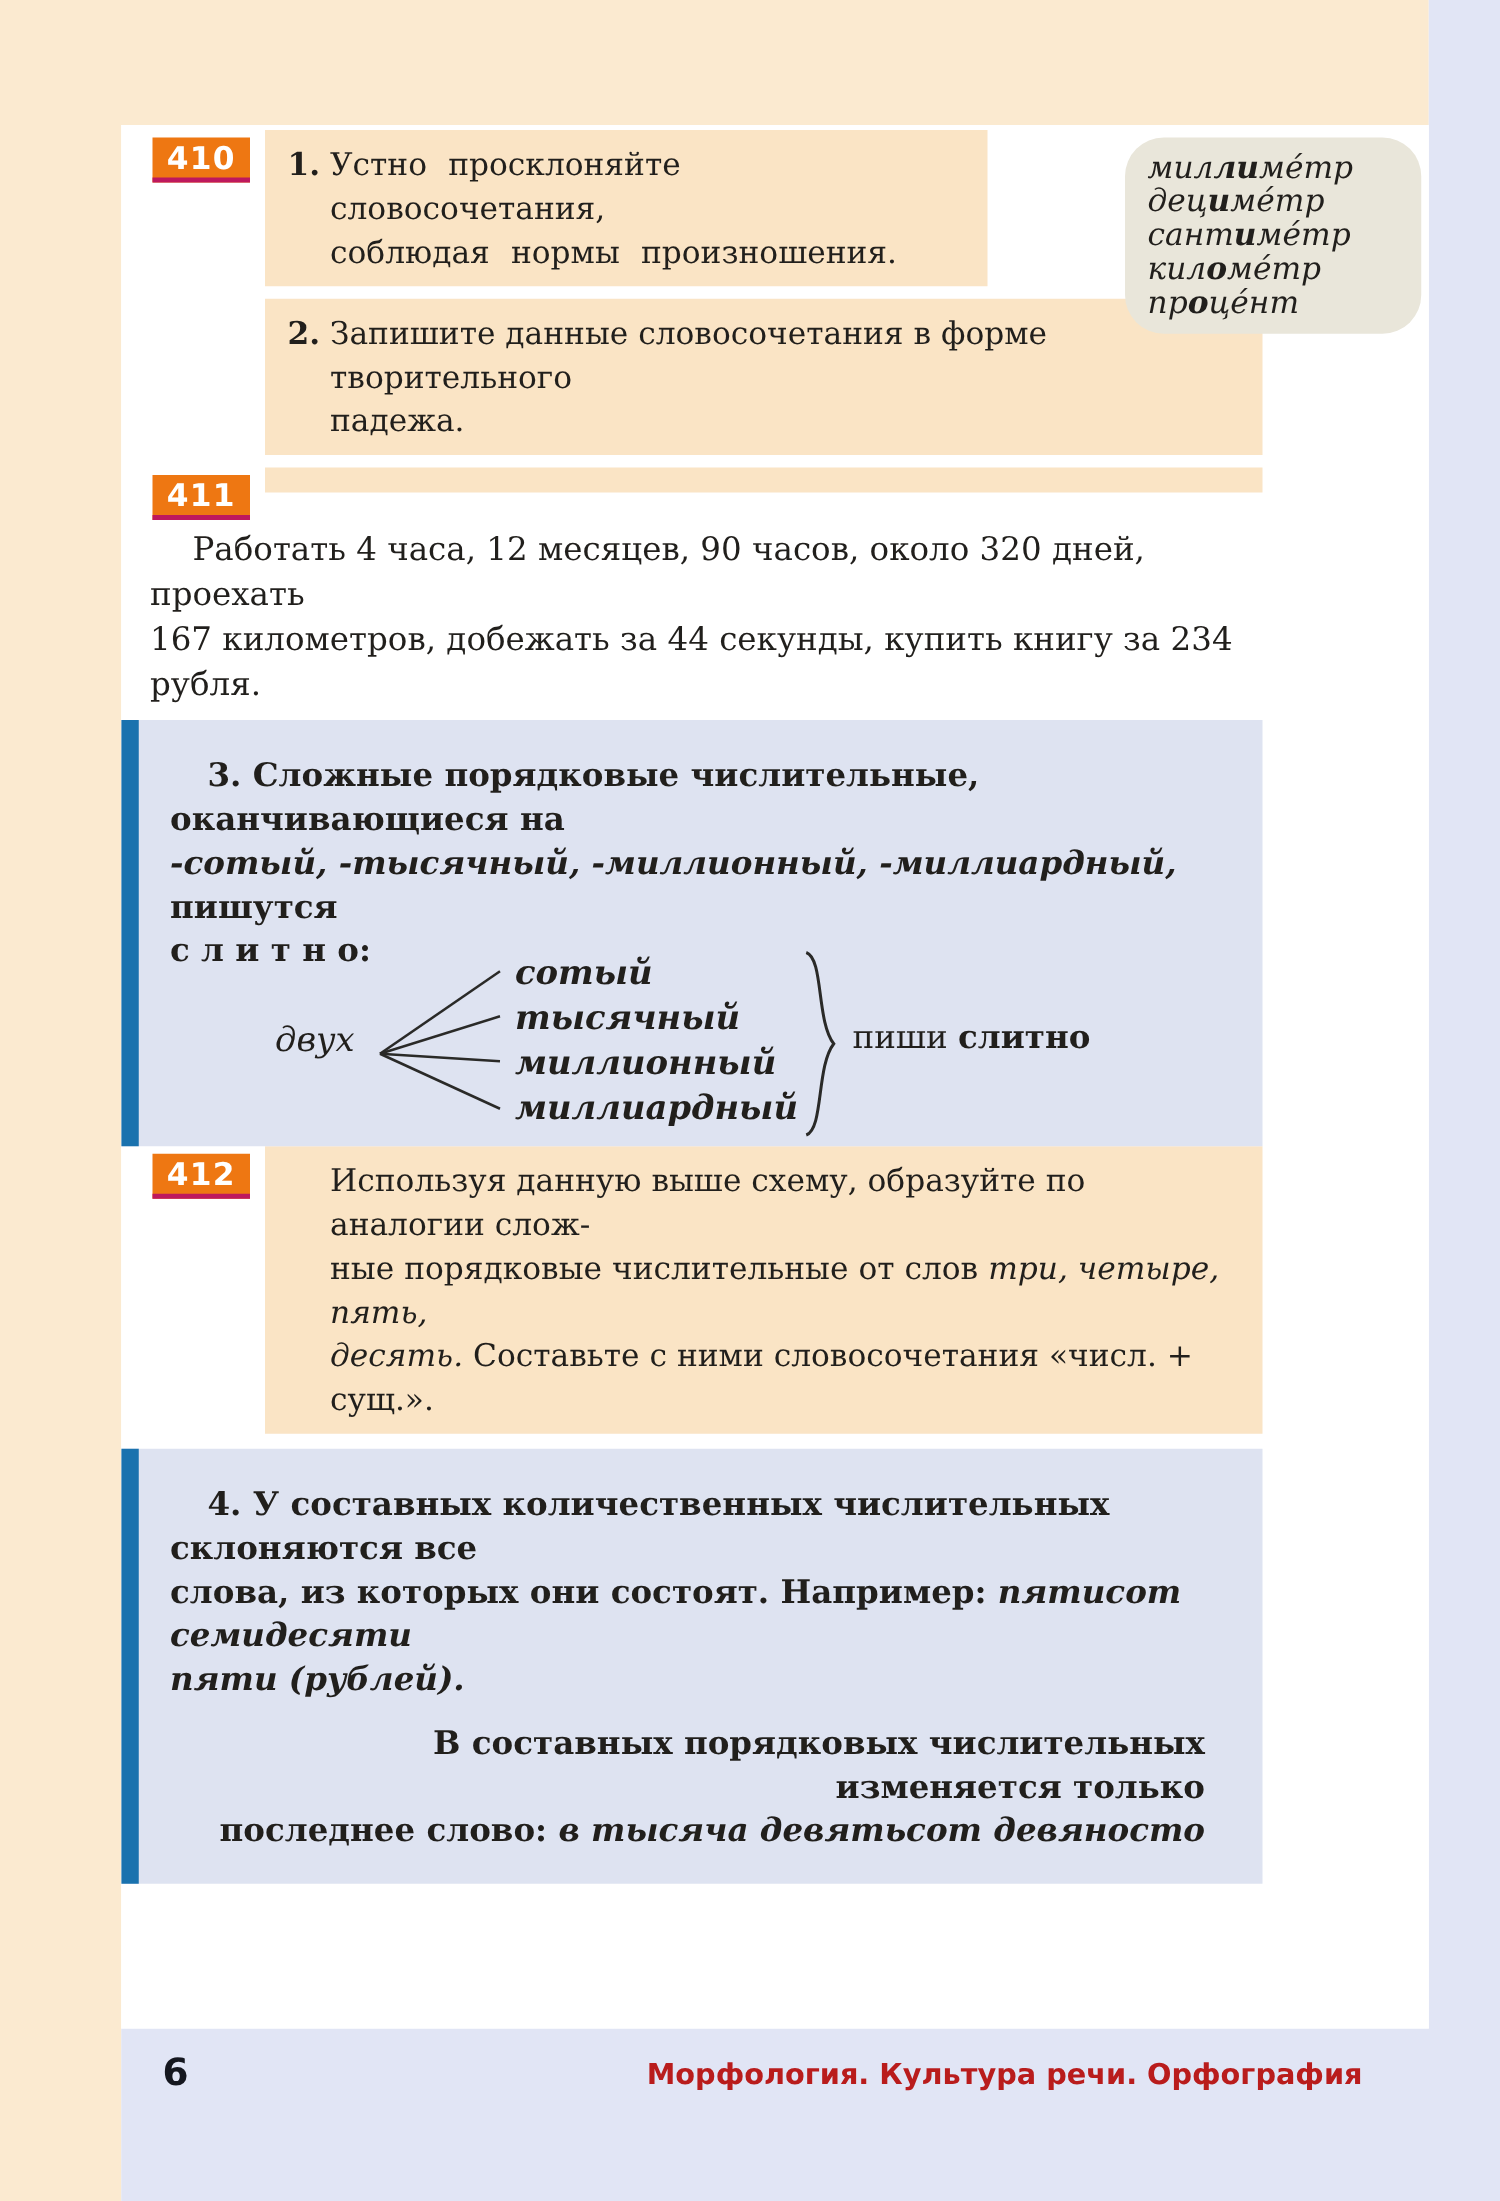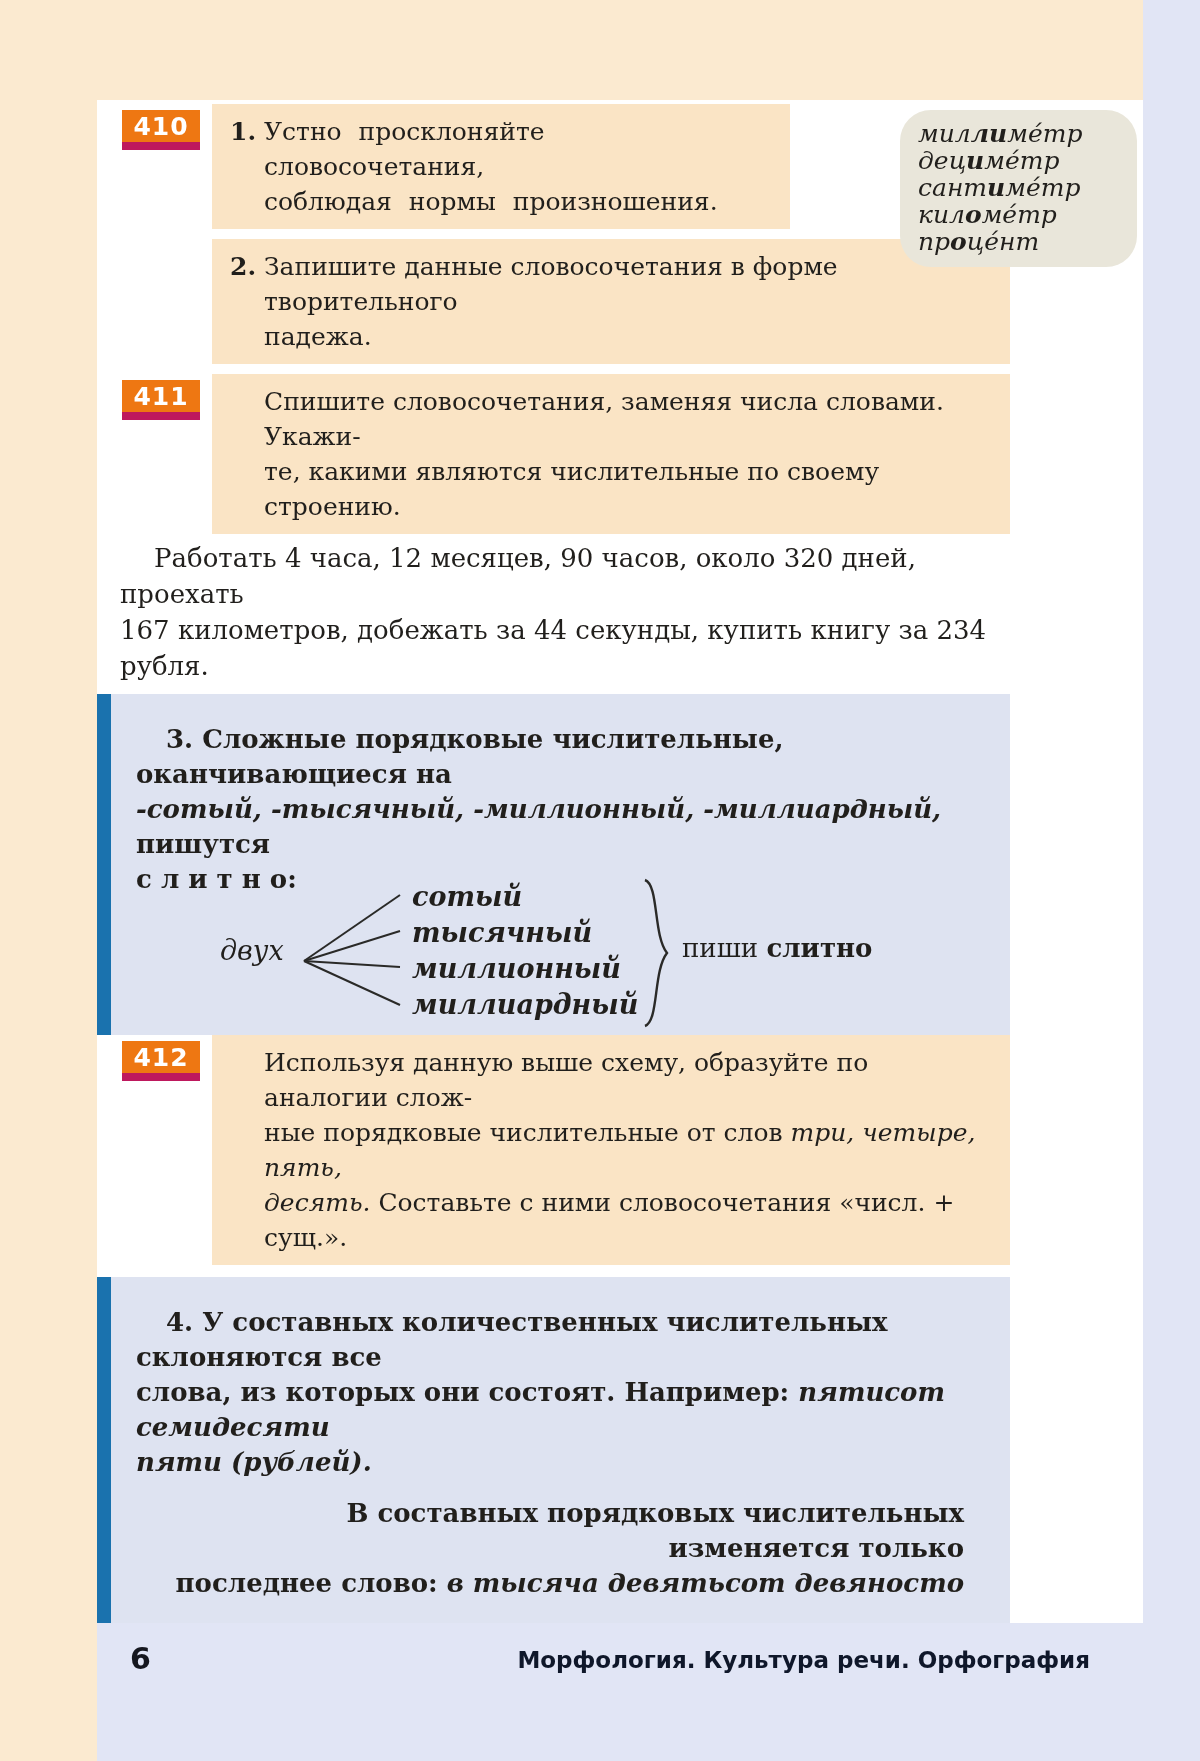--- a/index.html
+++ b/index.html
@@ -4,21 +4,21 @@
 <style>
   html,body{margin:0;padding:0;background:#fff;}
   .canvas{position:relative;width:1200px;height:1761px;overflow:hidden;background:#fff;
           font-family:"DejaVu Serif","Liberation Serif",serif;color:#211f1c;}
   .frame-left{position:absolute;left:0;top:0;width:97px;height:1761px;background:#fbead0;}
   .frame-top{position:absolute;left:0;top:0;width:1143px;height:100px;background:#fbead0;}
   .frame-right{position:absolute;left:1143px;top:0;width:57px;height:1761px;background:#e1e5f5;}
   .page{position:absolute;left:97px;top:100px;width:1046px;height:1523px;background:#fff;overflow:hidden;}
 
   .ex-row{display:flex;align-items:flex-start;}
-  .badge{flex:0 0 78px;height:32px;margin:6px 0 0 25px;background:#ee7712;border-bottom:8px solid #be185d;
+  .badge{flex:0 0 78px;height:32px;margin:6px 0 0 25px;background:#ee7712;border-bottom:4px solid #be185d;
          color:#fff;font:bold 25px "DejaVu Sans","Liberation Sans",sans-serif;
          display:flex;align-items:center;justify-content:center;letter-spacing:1px;}
   .task-box{margin-left:12px;background:#fae4c5;padding:10px 12px 10px 18px;display:flex;}
   .task-box.w410{width:578px;box-sizing:border-box;}
   .task-box.wfull{width:798px;box-sizing:border-box;}
   .task-box.offset{margin-left:115px;}
   .task-num{flex:0 0 34px;font-weight:bold;font-size:25px;line-height:35px;}
   .task-text{font-size:25px;line-height:35px;white-space:pre-line;}
   .wide{word-spacing:9px;}
 
@@ -47,21 +47,21 @@
   .run-b{font-weight:bold;}
   .run-i{font-style:italic;}
   .run-bi{font-weight:bold;font-style:italic;}
 
   .m-t4{margin-top:4px;} .m-t8{margin-top:8px;} .m-t10{margin-top:10px;}
   .m-t12{margin-top:12px;} .m-t14{}
 
   .footer{position:absolute;left:97px;top:1623px;width:1103px;height:138px;background:#e1e5f5;
           font-family:"DejaVu Sans","Liberation Sans",sans-serif;}
   .page-num{position:absolute;left:33px;top:18px;font-size:30px;font-weight:bold;color:#15171f;}
-  .footer-title{position:absolute;right:110px;top:24px;font-size:23px;font-weight:700;color:#0f172a;}
+  .footer-title{position:absolute;right:110px;top:24px;font-size:23px;font-weight:700;color:#b91c1c;}
 </style>
 </head>
 <body>
 
 <div class="canvas">
   <div class="frame-left"></div>
   <div class="frame-top"></div>
   <div class="frame-right"></div>
 
   <div class="page">
@@ -87,22 +87,20 @@
     <div class="task-box wfull offset m-t10">
       <span class="task-num">2.</span>
       <div class="task-text">Запишите данные словосочетания в форме творительного
 падежа.</div>
     </div>
 
     <div class="ex-row m-t10">
       <div class="badge">411</div>
       <div class="task-box wfull">
         <span class="task-num"></span>
-        <div class="task-text">Спишите словосочетания, заменяя числа словами. Укажи-
-те, какими являются числительные по своему строению.</div>
       </div>
     </div>
 
     <p class="body indent m-t8">Работать 4 часа, 12 месяцев, 90 часов, около 320 дней, проехать
 167 километров, добежать за 44 секунды, купить книгу за 234 рубля.</p>
 
     <div class="rule m-t10">
       <div class="rule-bar"></div>
       <p class="rule-text"><span class="run-b">3. Сложные порядковые числительные, оканчивающиеся на
 </span><span class="run-bi">-сотый, -тысячный, -миллионный, -миллиардный,</span><span class="run-b"> пишутся

